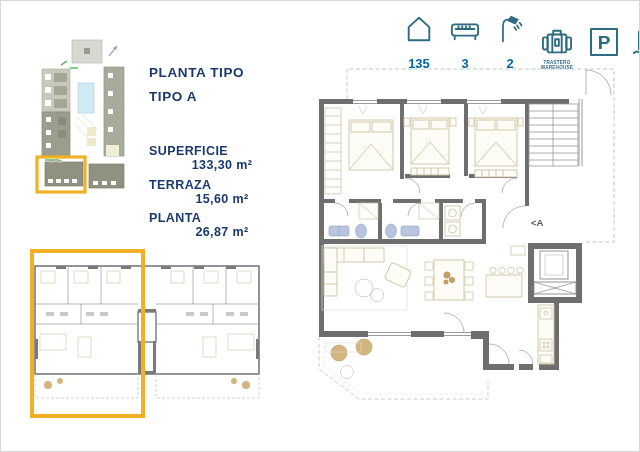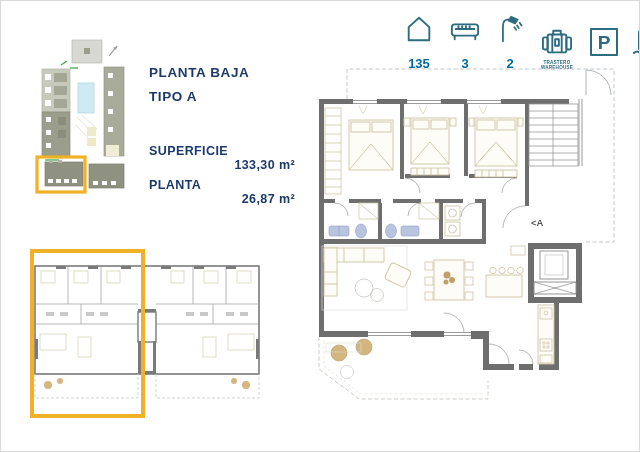--- a/index.html
+++ b/index.html
@@ -10,21 +10,21 @@
   }
   .abs{position:absolute;}
   
   .plan-title{
     color:#1b3a6b;font-weight:bold;font-size:13.5px;letter-spacing:.6px;
   }
   .specs{
     color:#1b3a6b;font-weight:bold;font-size:12.5px;letter-spacing:.4px;
   }
   .spec-row{display:flex;justify-content:space-between;margin-bottom:5.5px;flex-direction:column;}
-  .spec-row .val{text-align:right;}
+  .spec-row .val{text-align:center;}
   
   .amenities{
     display:flex;align-items:flex-end;gap:13px;color:#2d6b80;
   }
   .amenity{display:flex;flex-direction:column;align-items:center;}
   .amenity .num{font-weight:bold;font-size:13px;margin-top:12px;color:#0369a1;}
   .amenity .tiny{font-weight:bold;font-size:4.6px;line-height:1.25;text-align:center;margin-top:3px;letter-spacing:.2px;}
   .icon-stroke{stroke:#2d6b80;fill:none;stroke-width:2;stroke-linecap:round;stroke-linejoin:round;}
 </style>
 </head>
@@ -87,27 +87,31 @@
     <rect x="15" y="143" width="4" height="3" fill="#b0b2a4"></rect>
     <rect x="24" y="143" width="4" height="3" fill="#b0b2a4"></rect>
     <rect x="55" y="147" width="35" height="24" fill="#8f9181" stroke="#7c7e70" stroke-width="0.7"></rect>
     <rect x="59" y="164" width="5" height="4" fill="#ffffff"></rect>
     <rect x="68" y="164" width="5" height="4" fill="#ffffff"></rect>
     <rect x="77" y="164" width="5" height="4" fill="#ffffff"></rect>
 
     <rect x="3" y="140" width="48" height="35" fill="none" stroke="#f0b127" stroke-width="3.2"></rect>
   </svg>
 
-  <div class="abs plan-title" style="left:148px;top:64px;">PLANTA BAJA</div>
+  <div class="abs plan-title" style="left:148px;top:64px;">PLANTA TIPO</div>
   <div class="abs plan-title" style="left:148px;top:88px;">TIPO A</div>
 
   <div class="abs specs" style="left:148px;top:143px;width:146px;">
     <div class="spec-row">
       <span>SUPERFICIE</span>
       <span class="val">133,30 m²</span>
+    </div>
+    <div class="spec-row">
+      <span>TERRAZA</span>
+      <span class="val">15,60 m²</span>
     </div>
     <div class="spec-row">
       <span>PLANTA</span>
       <span class="val">26,87 m²</span>
     </div>
   </div>
 
   <div class="abs amenities" style="left:402px;top:13px;">
 
     <div class="amenity">

